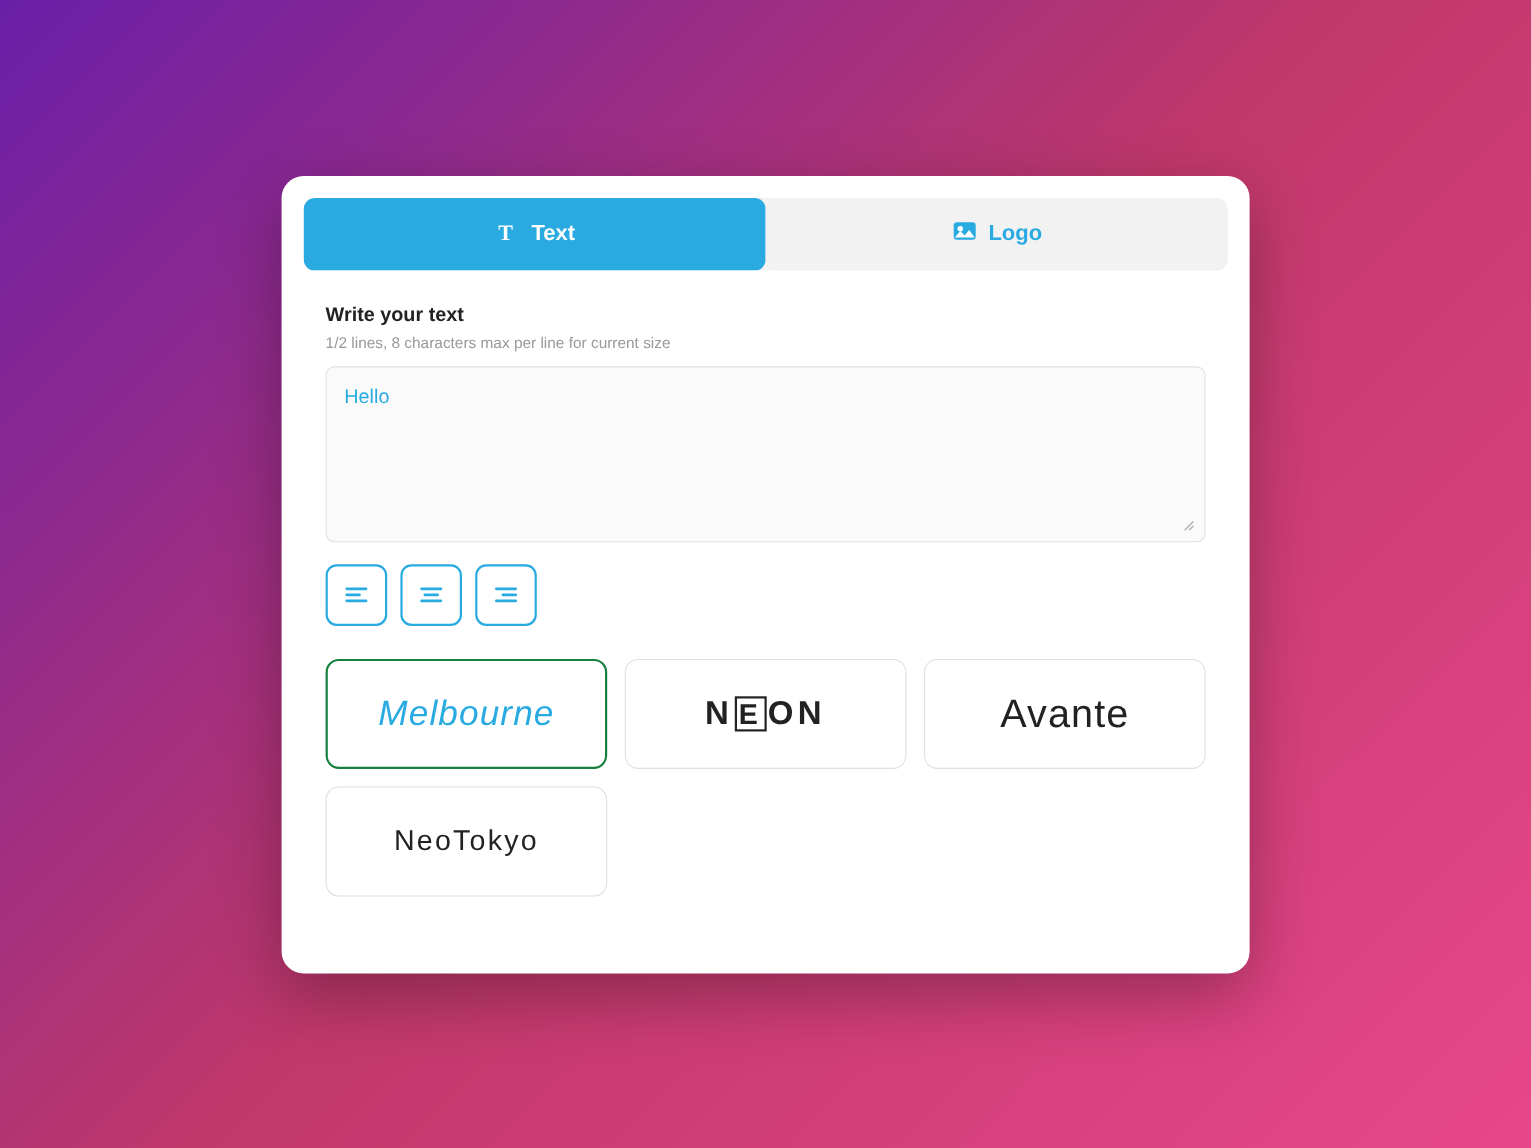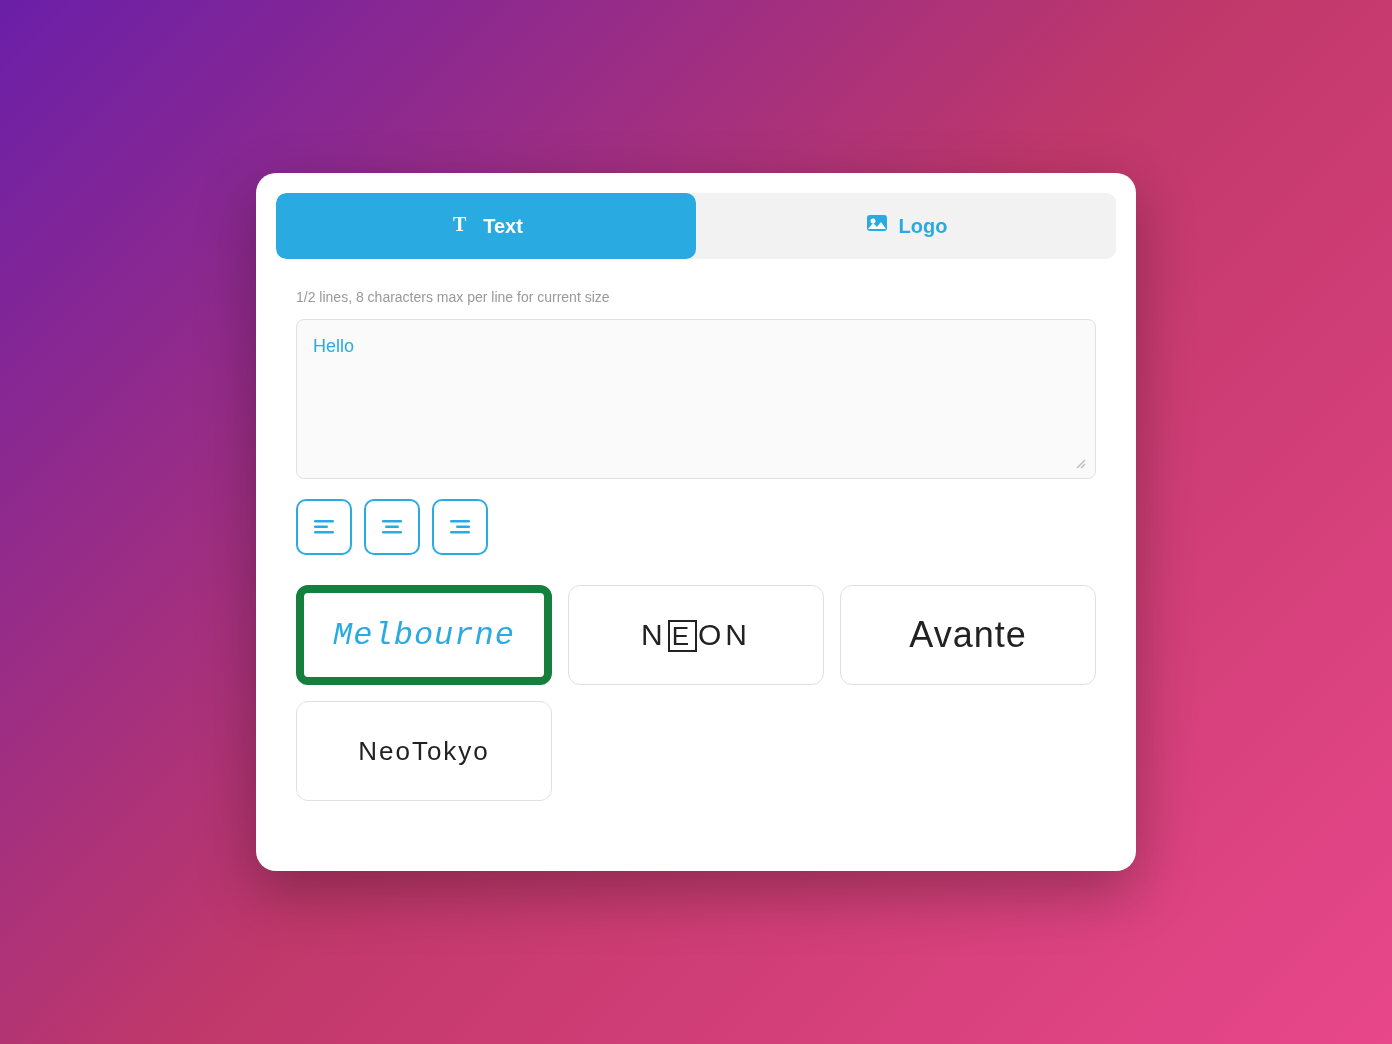--- a/index.html
+++ b/index.html
@@ -152,22 +152,21 @@
       display: flex;
       align-items: center;
       justify-content: center;
       cursor: pointer;
       background: #fff;
       font-size: 28px;
       overflow: hidden;
     }
 
     .font-card.selected {
-      border: 8px solid #15803d;
-      font-family: Liberation Mono, monospace;
+      border: 2px solid #15803d;
     }
 
     .font-card.melbourne {
       color: #29abe2;
       font-size: 32px;
       font-style: italic;
       font-weight: 300;
       letter-spacing: 1px;
     }
 
@@ -230,20 +229,21 @@
           <circle cx="8" cy="10" r="2.5" fill="white"></circle>
           <path d="M3 18 L8 12 L12 16 L16 11 L21 18 Z" fill="white"></path>
         </svg>
       </span>
       <span>Logo</span>
     </div>
   </div>
 
   <div class="content">
 
+    <div class="section-label">Write your text</div>
     <div class="hint-text">
       <span>1/2 lines, 8 characters max per line for current size</span>
     </div>
 
     <div class="text-area-wrapper">
       <div class="text-area-content" contenteditable="true" style="">Hello</div>
       <div class="resize-handle">
         <svg width="12" height="12" viewBox="0 0 12 12">
           <line x1="2" y1="10" x2="10" y2="2" stroke="#bbb" stroke-width="1.5"></line>
           <line x1="6" y1="10" x2="10" y2="6" stroke="#bbb" stroke-width="1.5"></line>
@@ -279,21 +279,21 @@
     </div>
 
 
     <div class="font-grid">
 
       <div class="font-card melbourne selected">
         <span>Melbourne</span>
       </div>
 
       <div class="font-card neon">
-        <span style="letter-spacing:4px; font-weight:400; font-size:30px;">
+        <span style="letter-spacing:4px; font-weight:700; font-size:30px;">
           N<span style="display:inline-block; border:2.5px solid #222; padding:0 2px; margin:0 1px; font-size:26px; line-height:1.1;">E</span>ON
         </span>
       </div>
 
 
       <div class="font-card avante">
         <span>Avante</span>
       </div>
 
       <div class="font-card neotokyo">

